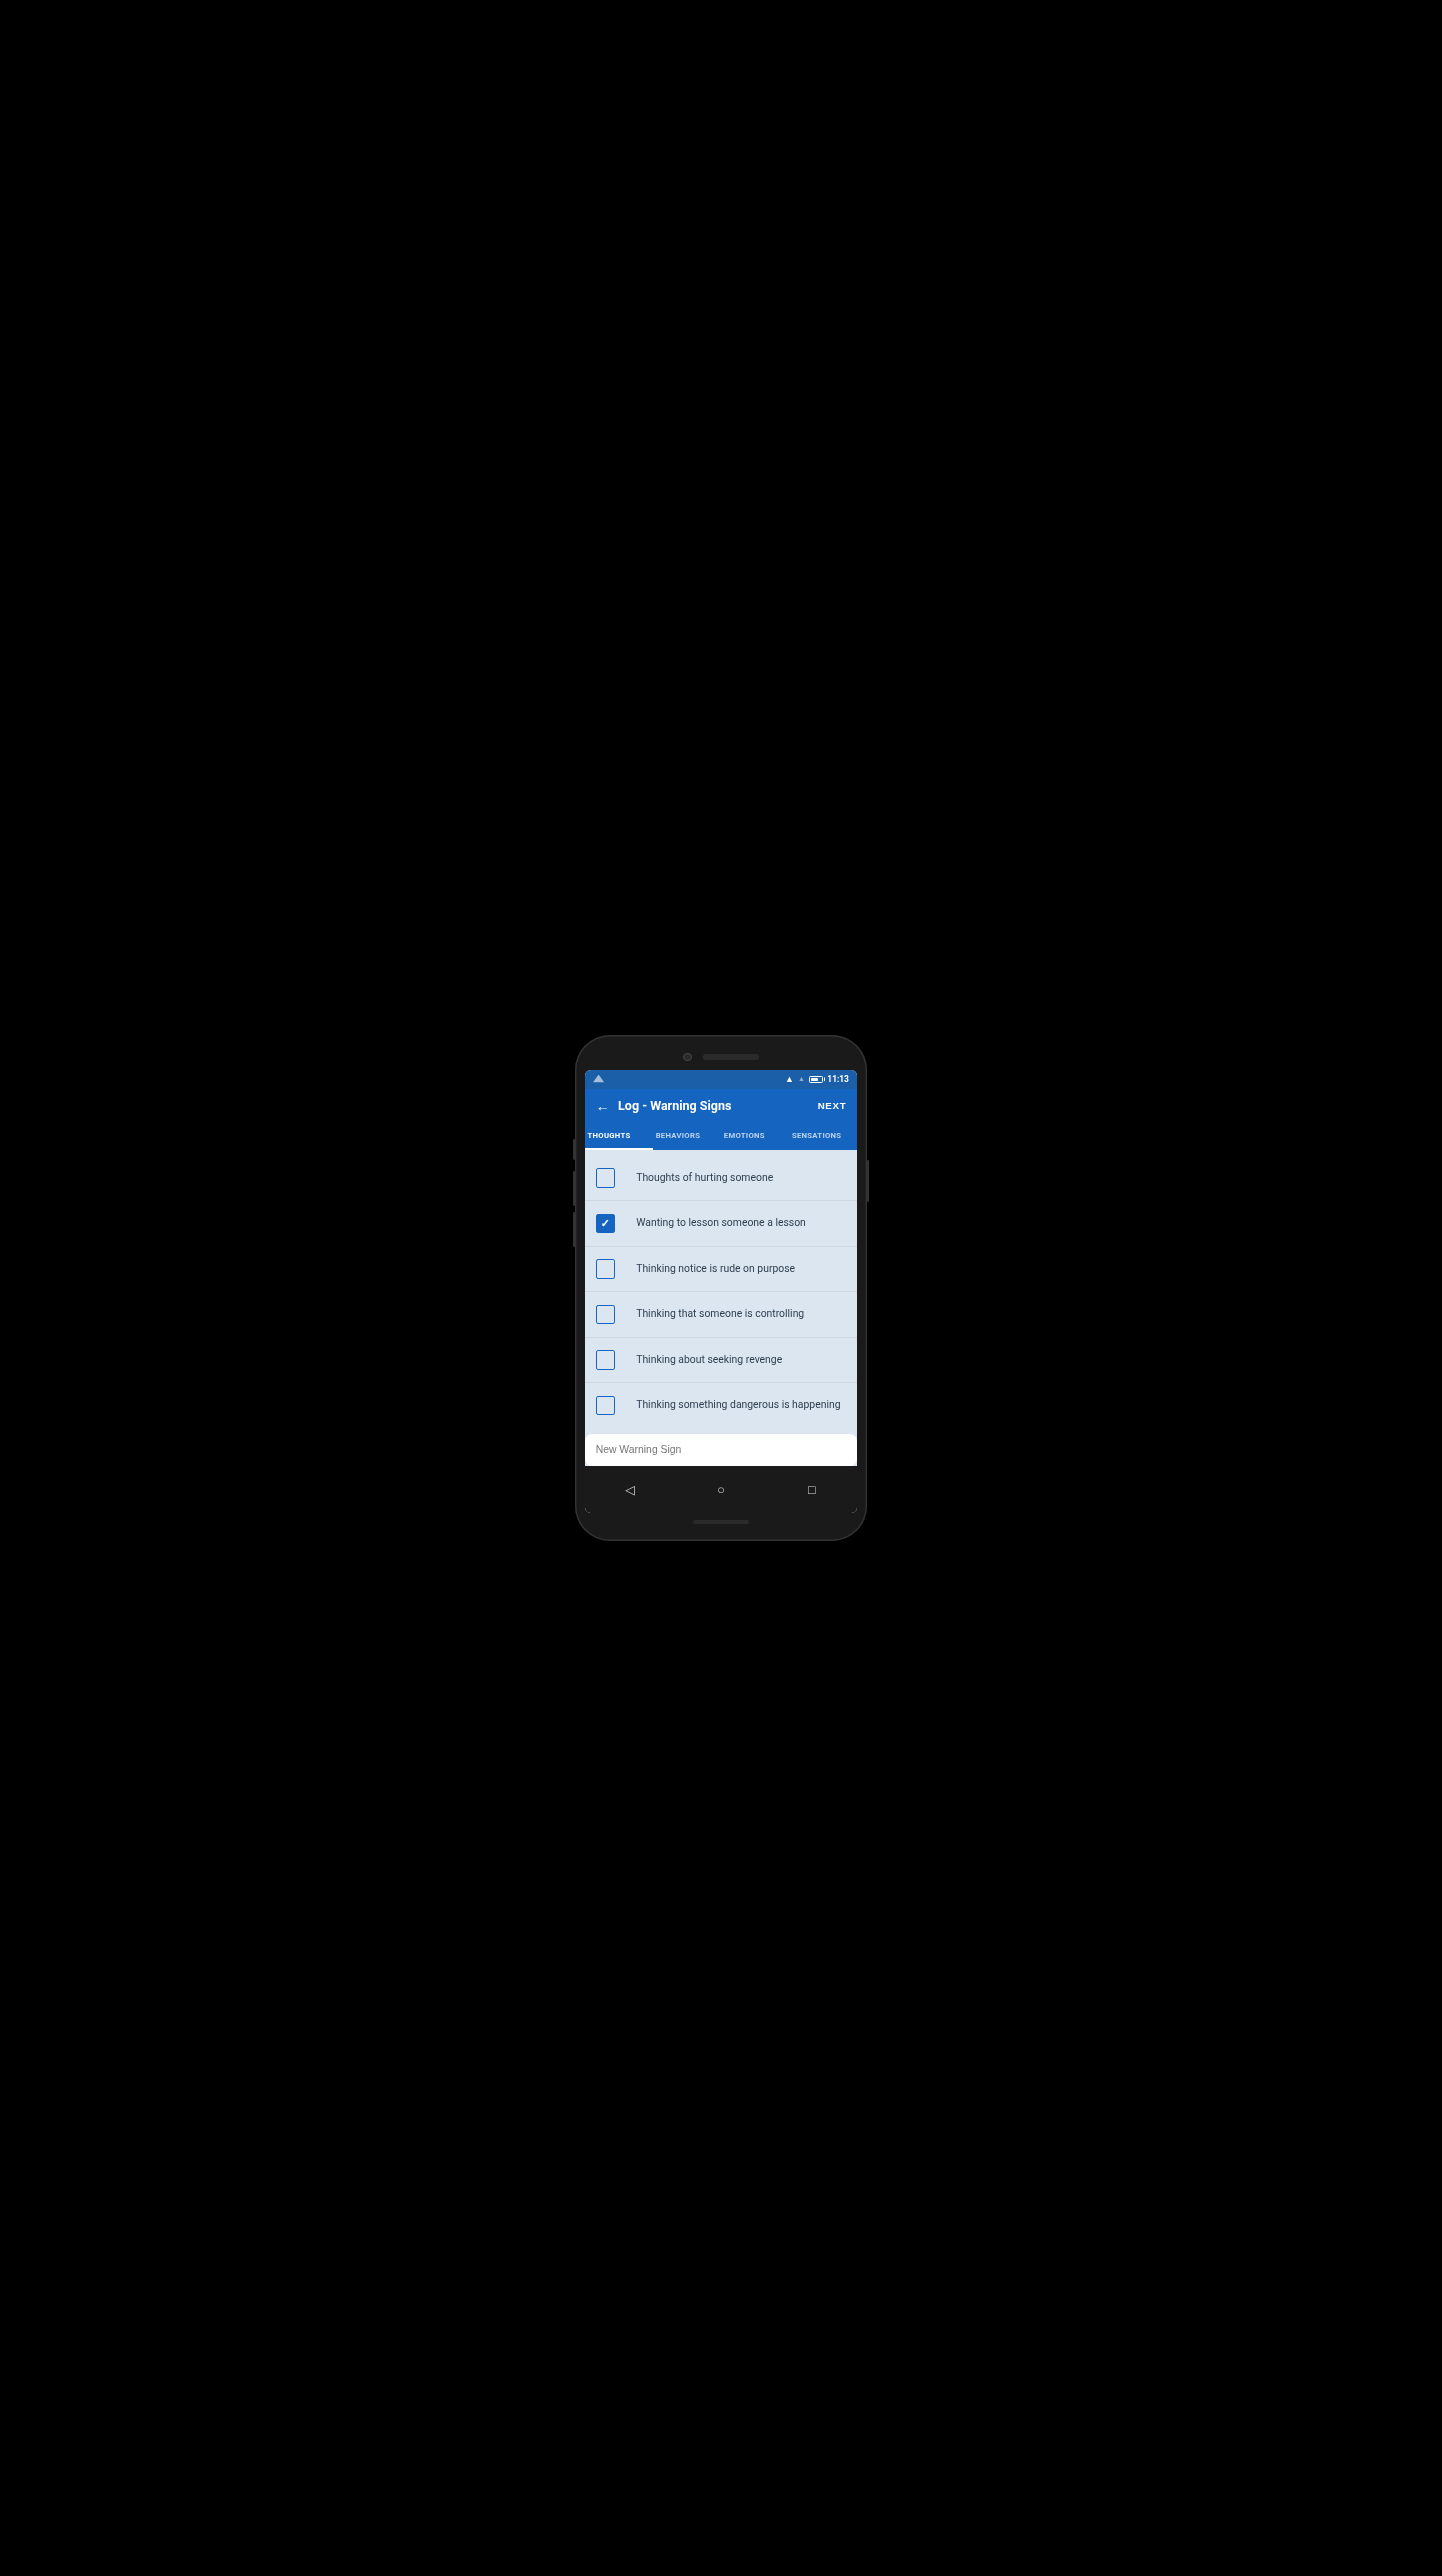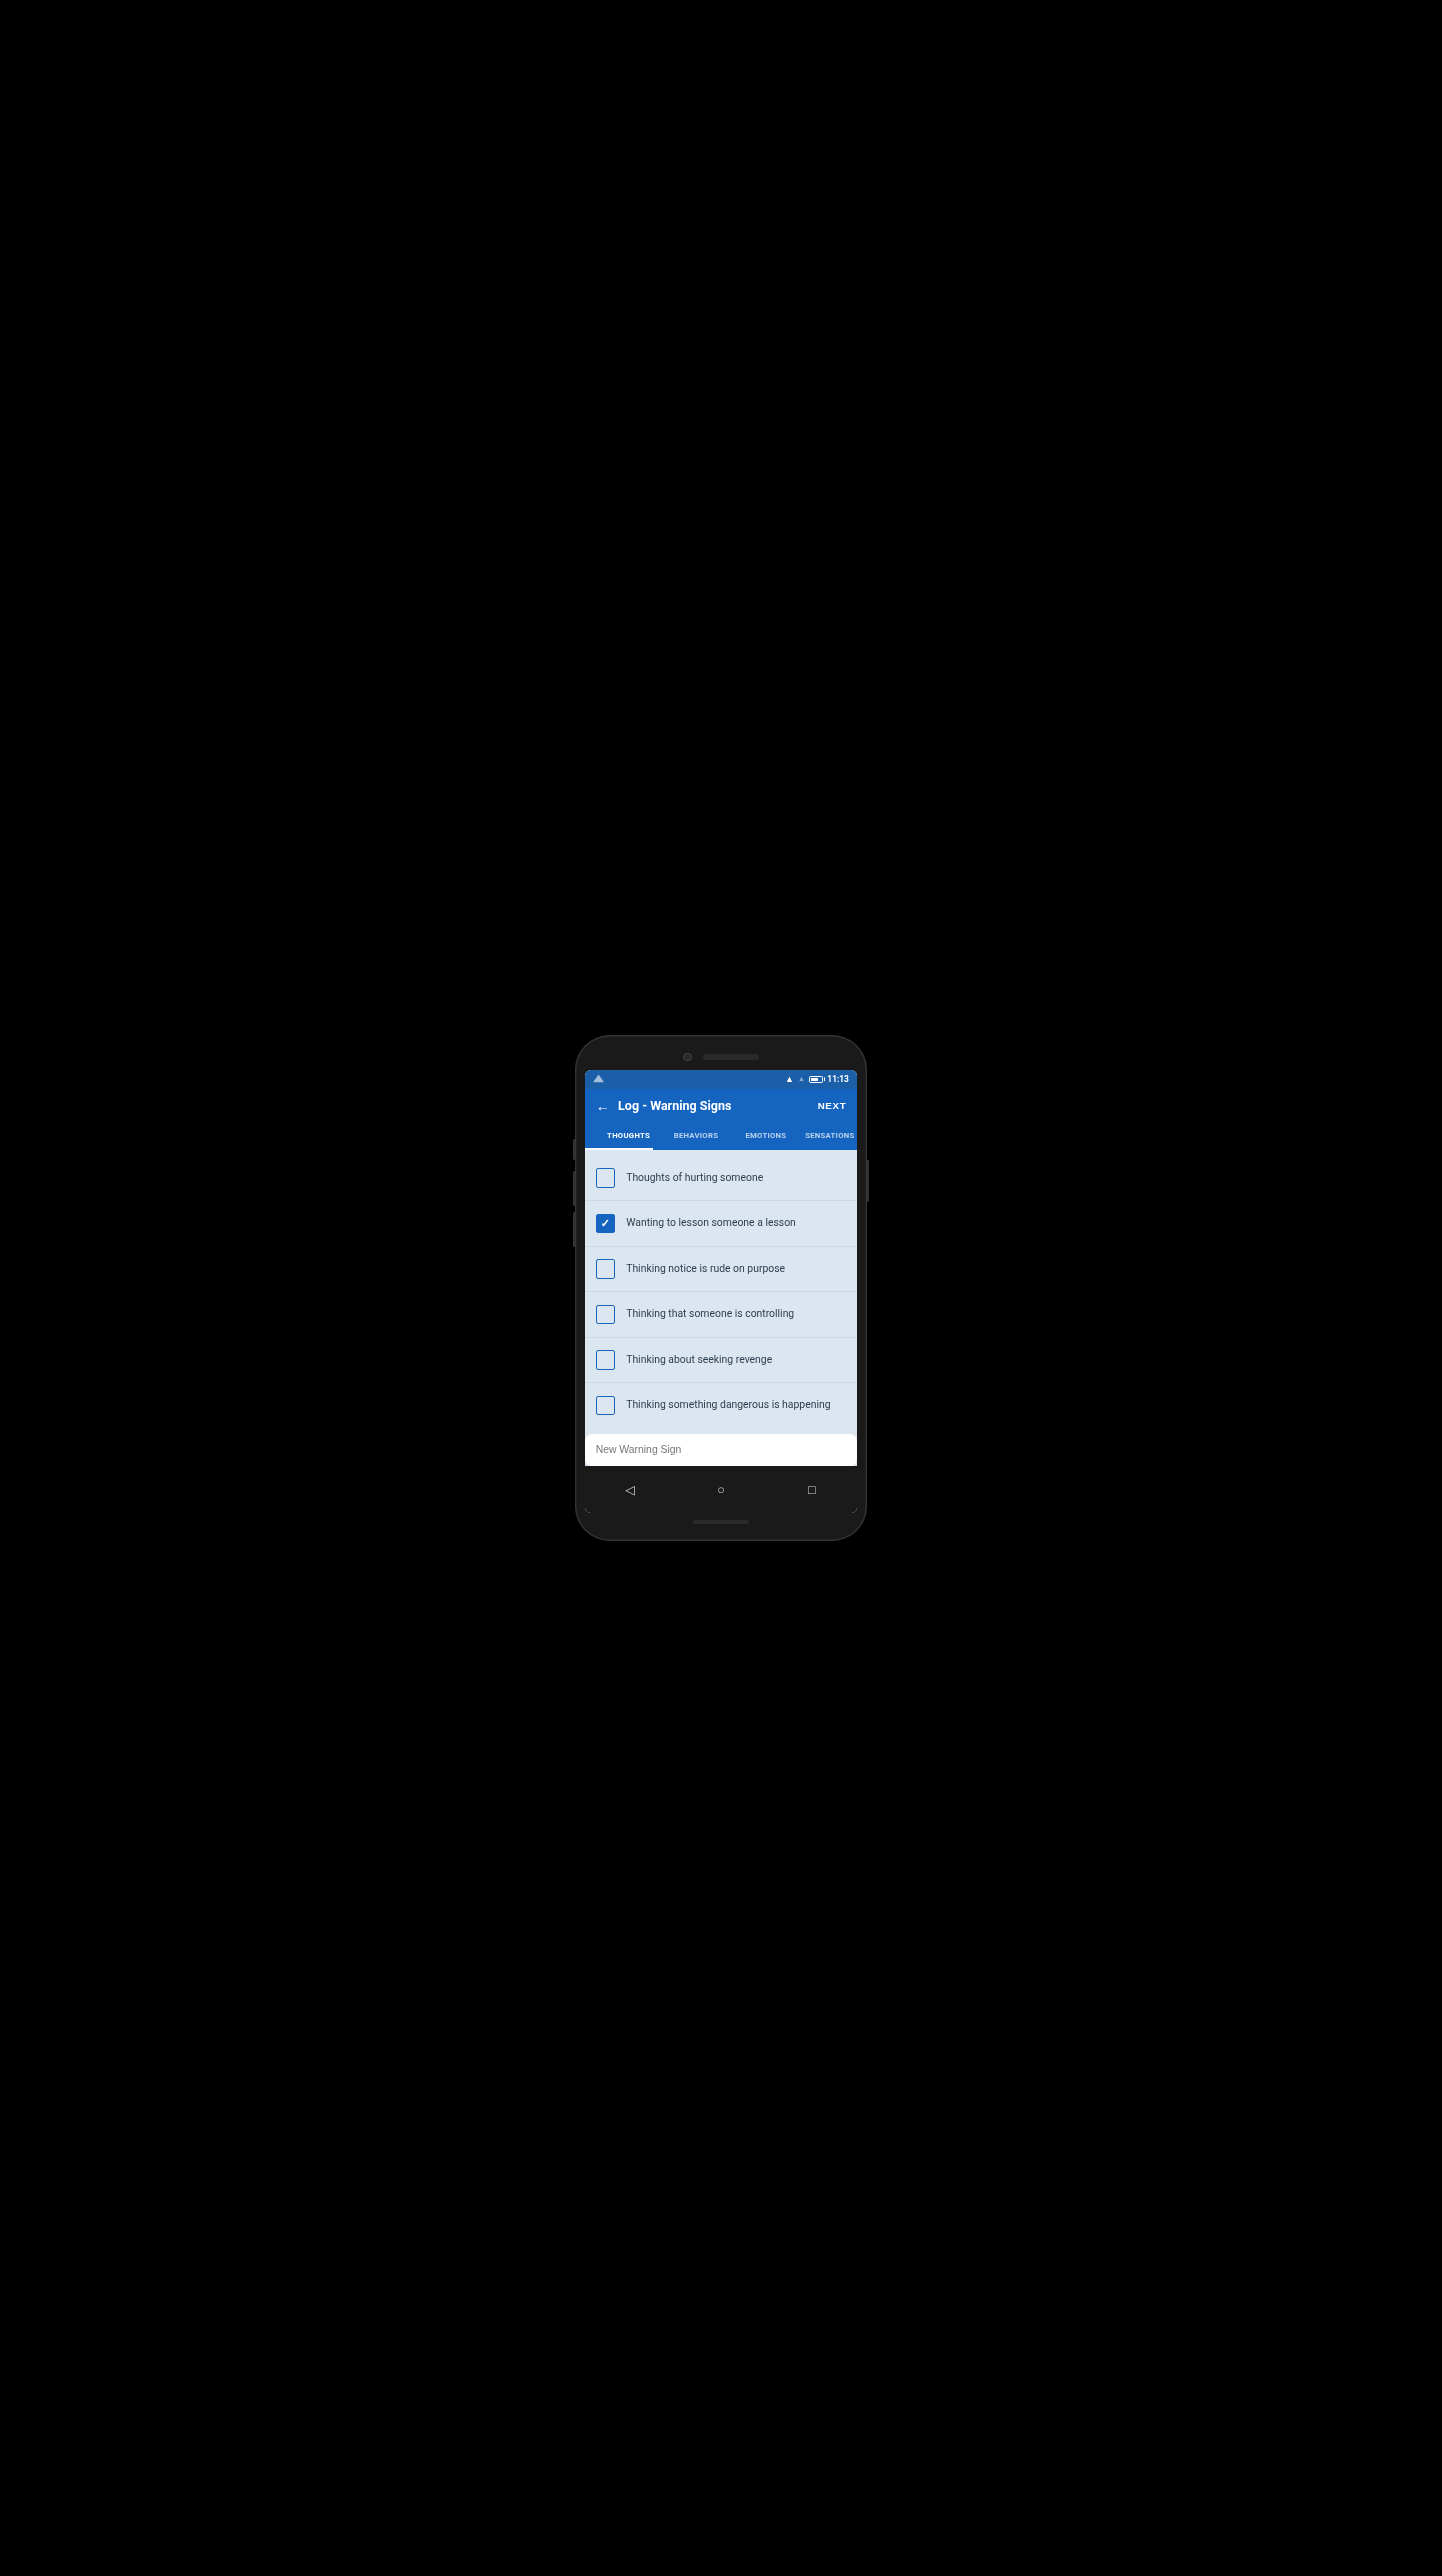--- a/index.html
+++ b/index.html
@@ -182,21 +182,21 @@
 
     
     .tabs-container {
       background: #1565c0;
       display: flex;
       border-bottom: none;
     }
 
     .tab-item {
       flex: 1;
-      text-align: right;
+      text-align: left;
       padding: 8.4px 2.8px;
       color: rgba(255,255,255,0.7);
       font-size: 7.7px;
       font-weight: 700;
       letter-spacing: 0.3px;
       cursor: pointer;
       border-bottom: 2.1px solid transparent;
       position: relative;
     }
 
@@ -212,21 +212,21 @@
     }
 
     .checkbox-list {
       padding: 5.6px 0;
     }
 
     .checkbox-item {
       display: flex;
       align-items: center;
       padding: 12.5px 11px;
-      gap: 11px;
+      gap: 21px;
       border-bottom: 0.7px solid rgba(0,0,0,0.06);
     }
 
     .checkbox-item:last-child {
       border-bottom: none;
     }
 
     .checkbox {
       width: 19.5px;
       height: 19.5px;

